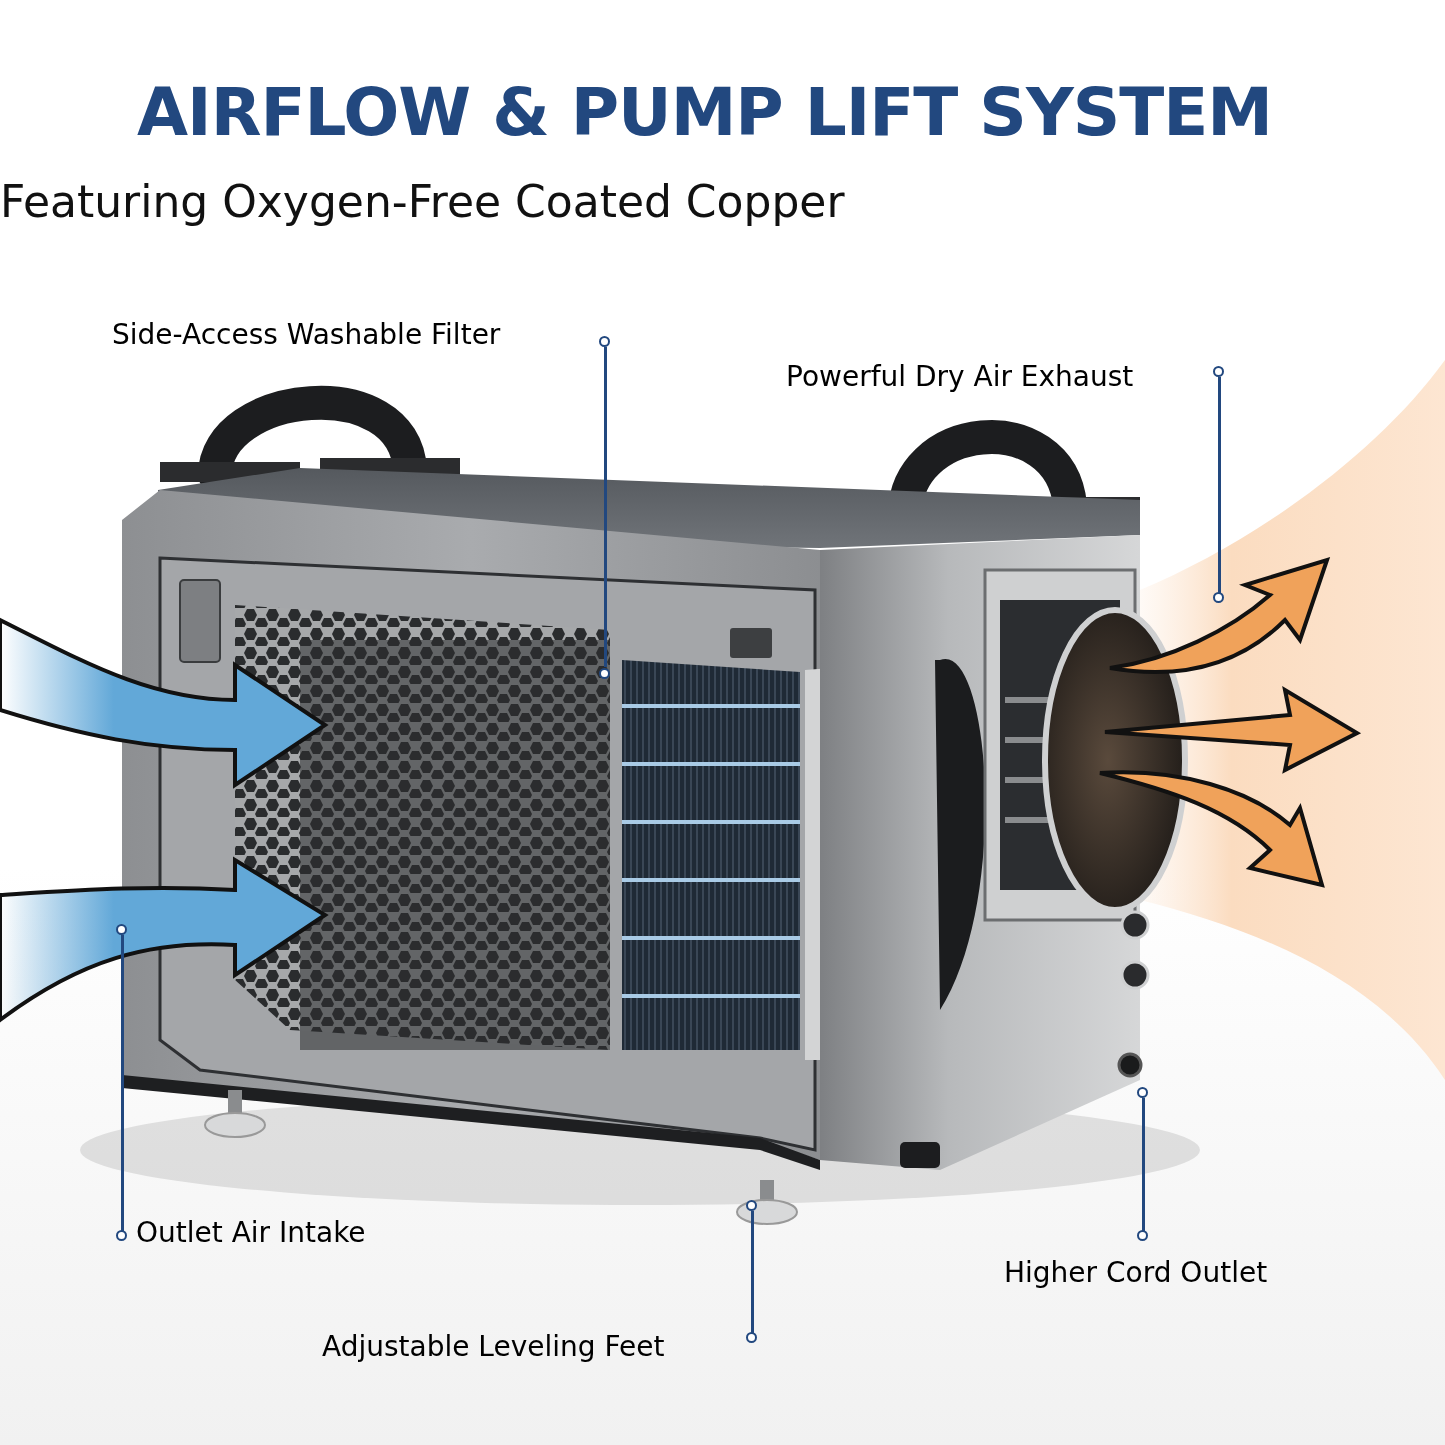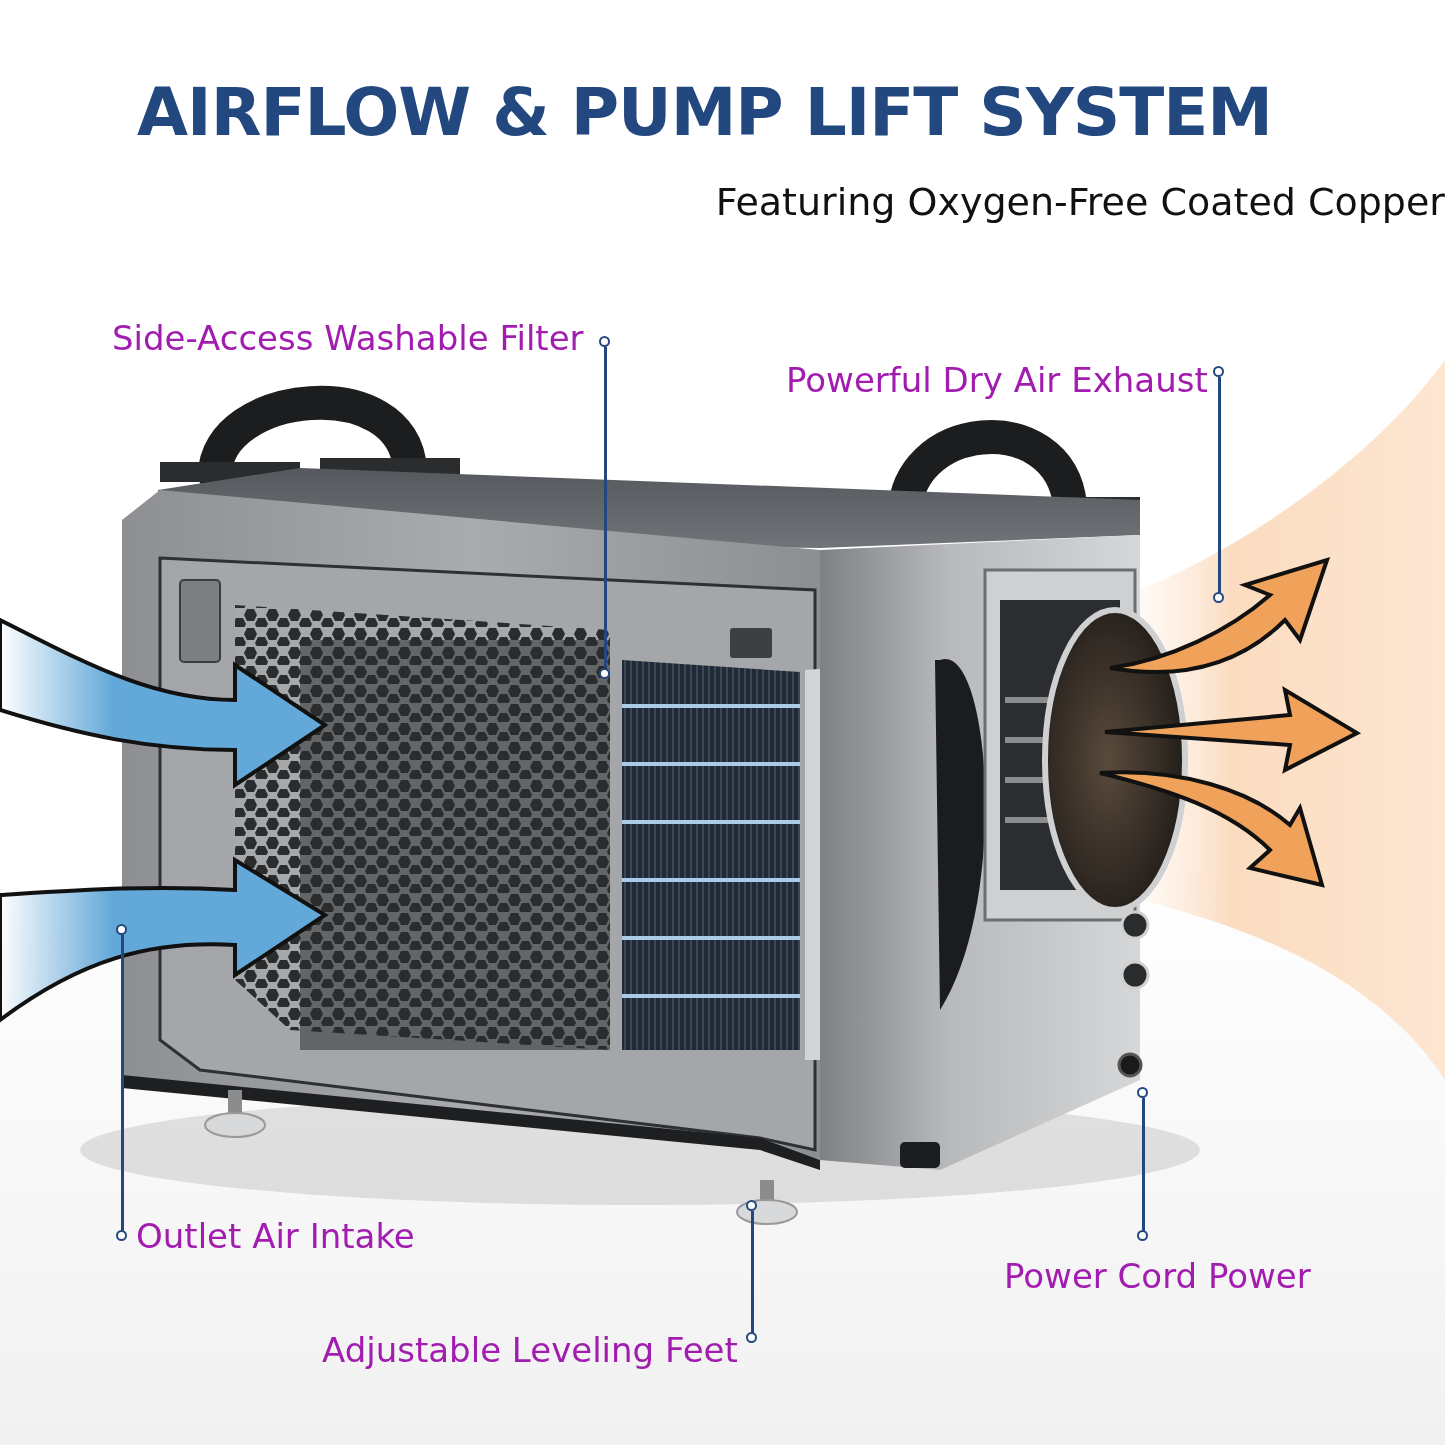--- a/index.html
+++ b/index.html
@@ -8,26 +8,26 @@
       background: linear-gradient(180deg, #ffffff 0%, #ffffff 60%, #f1f1f1 100%);
       font-family: "Liberation Sans", sans-serif;
     }
     .abs { position: absolute; }
     .title {
       left: 0; width: 1321px; top: 74px; text-align: center;
       font-family: "DejaVu Sans", sans-serif; font-weight: bold;
       font-size: 66px; letter-spacing: -1px; color: #22487f; margin-left: 44px;
     }
     .subtitle {
-      left: 0; width: 1445px; top: 180px; text-align: right;
-      font-family: "DejaVu Sans", sans-serif; font-size: 38px; line-height: 44px;
+      left: 0; width: 1445px; top: 180px; text-align: left;
+      font-family: "DejaVu Sans", sans-serif; font-size: 44px; line-height: 44px;
       color: #111;
     }
     .label {
-      font-family: "DejaVu Sans", sans-serif; font-size: 34px; color: #a21caf; white-space: nowrap;
+      font-family: "DejaVu Sans", sans-serif; font-size: 28px; color: #000000; white-space: nowrap;
     }
     .callout-line { background: #22487f; width: 3px; }
     .callout-dot {
       width: 7px; height: 7px; border: 2.5px solid #22487f; border-radius: 50%; background: #fff;
     }
     svg { display: block; }
   </style>
 </head>
 <body>
 
@@ -186,13 +186,13 @@
 <div class="abs label" style="left:136px;top:1216px">Outlet Air Intake</div>
 
 <div class="abs callout-dot" style="left:746px;top:1200px"></div>
 <div class="abs callout-line" style="left:751px;top:1211px;height:122px"></div>
 <div class="abs callout-dot" style="left:746px;top:1332px"></div>
 <div class="abs label" style="left:322px;top:1330px">Adjustable Leveling Feet</div>
 
 <div class="abs callout-dot" style="left:1137px;top:1087px"></div>
 <div class="abs callout-line" style="left:1142px;top:1098px;height:136px"></div>
 <div class="abs callout-dot" style="left:1137px;top:1230px"></div>
-<div class="abs label" style="left:1004px;top:1256px">Power Cord Power</div>
+<div class="abs label" style="left:1004px;top:1256px">Higher Cord Outlet</div>
 
 </body></html>

